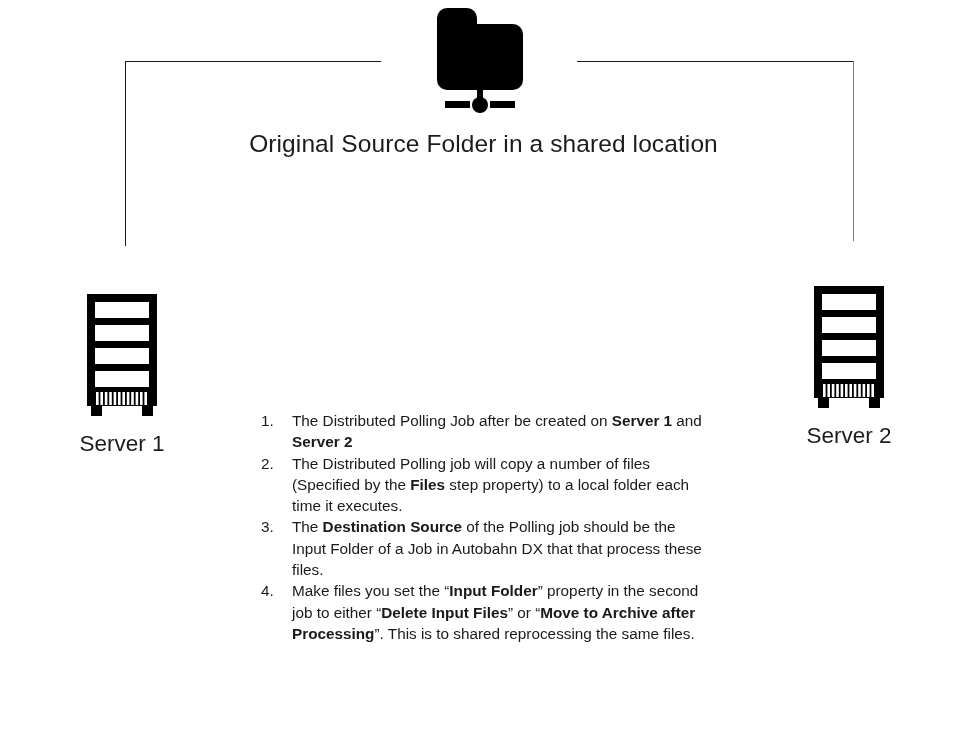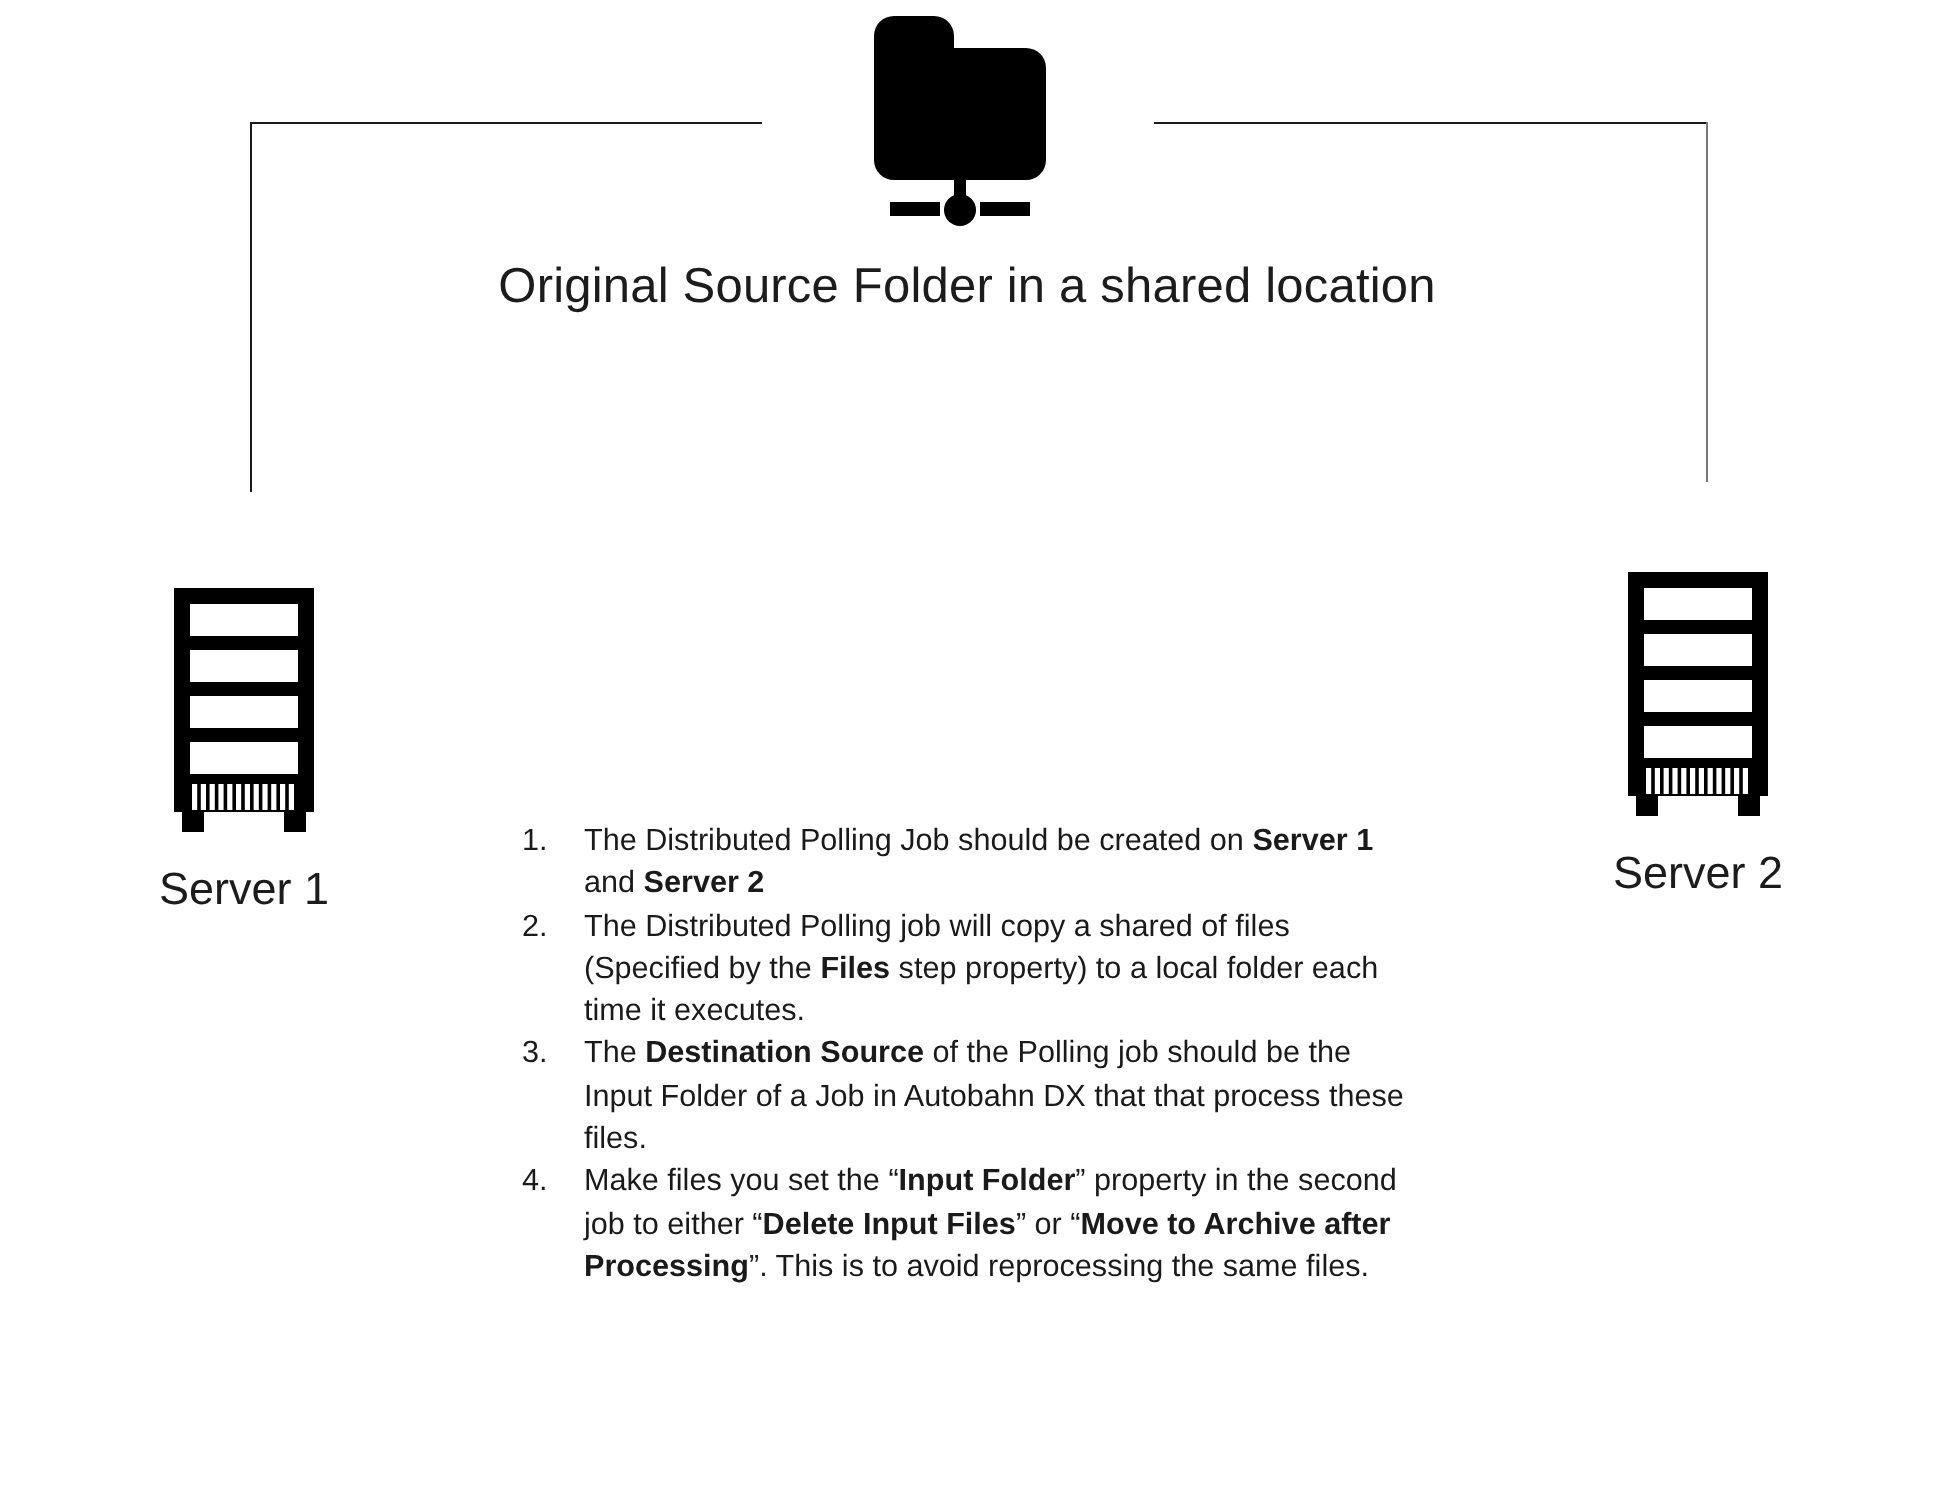--- a/index.html
+++ b/index.html
@@ -225,30 +225,30 @@
         <rect x="59" y="114" width="11" height="10" fill="#000000"></rect>
       </svg>
     </span>
     <span class="server-label">Server 2</span>
   </div>
 
   <div class="instructions">
     <ol id="instruction-items">
         <li>
           <span class="marker">1.</span>
-          <span class="body"><span>The Distributed Polling Job should be created on </span><b>Server 1</b><span> and </span><b>Server 2</b></span>
+          <span class="body"><span>The Distributed Polling Job after be created on </span><b>Server 1</b><span> and </span><b>Server 2</b></span>
         </li>
         <li>
           <span class="marker">2.</span>
-          <span class="body"><span>The Distributed Polling job will copy a shared of files (Specified by the </span><b>Files</b><span> step property) to a local folder each time it executes.</span></span>
+          <span class="body"><span>The Distributed Polling job will copy a number of files (Specified by the </span><b>Files</b><span> step property) to a local folder each time it executes.</span></span>
         </li>
         <li>
           <span class="marker">3.</span>
           <span class="body"><span>The </span><b>Destination Source</b><span> of the Polling job should be the Input Folder of a Job in Autobahn DX that that process these files.</span></span>
         </li>
         <li>
           <span class="marker">4.</span>
-          <span class="body"><span> Make files you set the “</span><b>Input Folder</b><span>” property in the second job to either “</span><b>Delete Input Files</b><span>” or “</span><b>Move to Archive after Processing</b><span>”. This is to avoid reprocessing the same files.</span></span>
+          <span class="body"><span> Make files you set the “</span><b>Input Folder</b><span>” property in the second job to either “</span><b>Delete Input Files</b><span>” or “</span><b>Move to Archive after Processing</b><span>”. This is to shared reprocessing the same files.</span></span>
         </li>
       </ol>
   </div>
 
 </div>
 
 </body></html>

